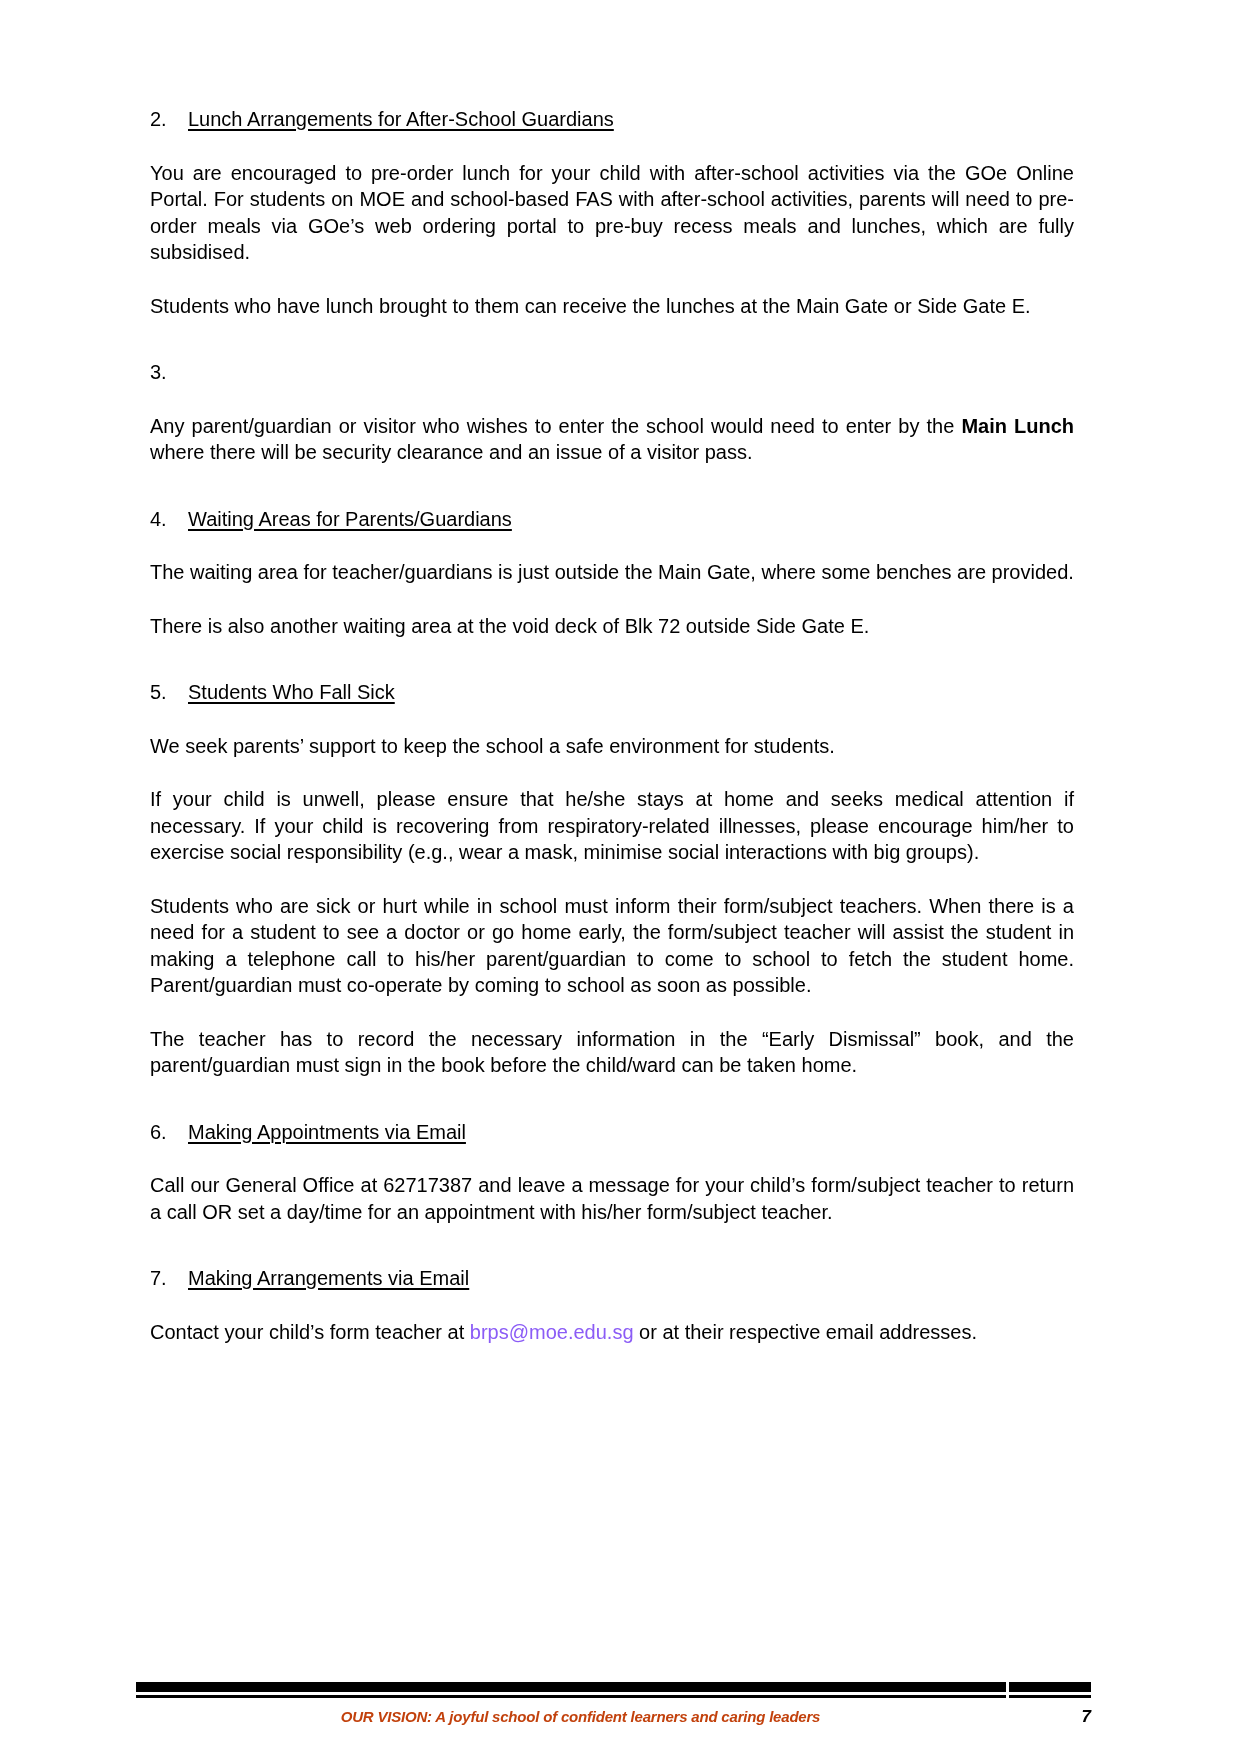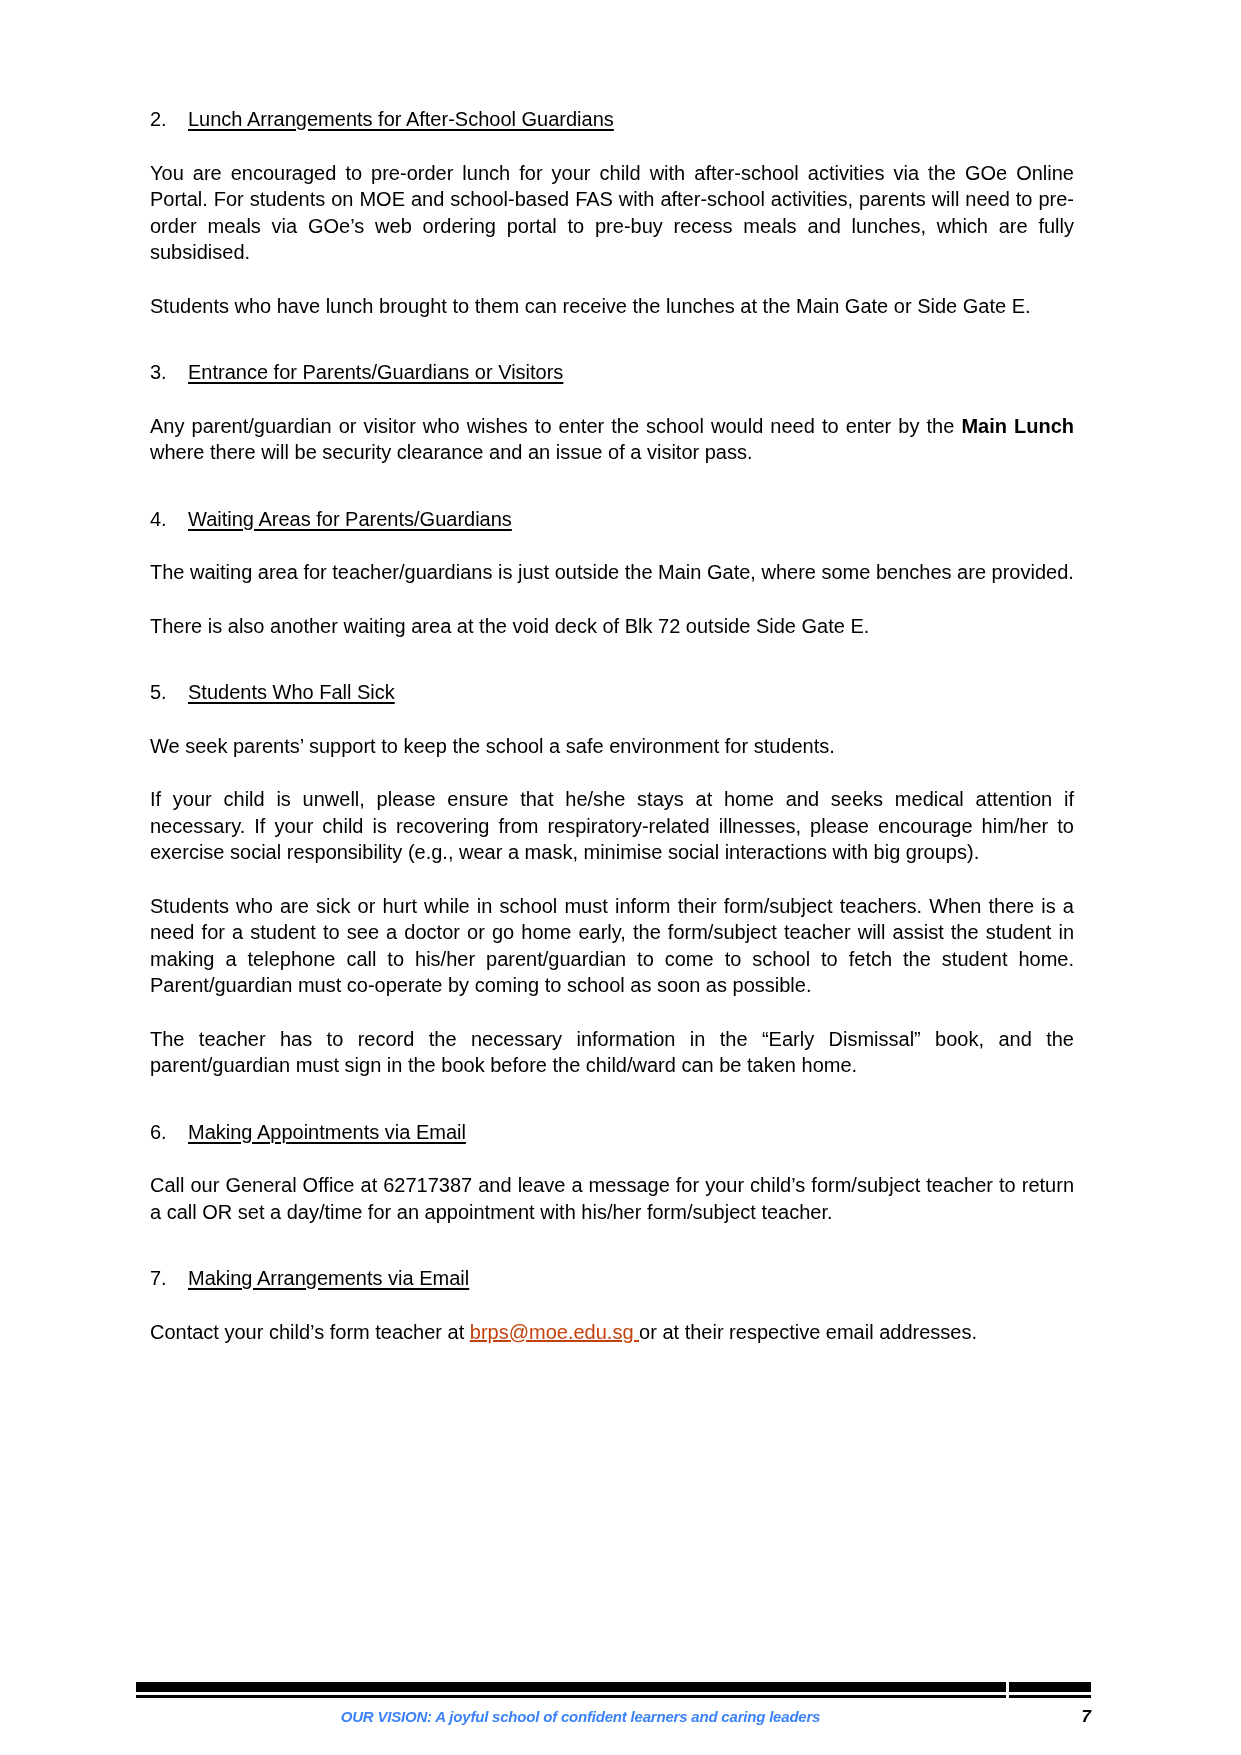--- a/index.html
+++ b/index.html
@@ -39,22 +39,21 @@
     text-decoration: underline;
     text-decoration-thickness: 2px;
     text-underline-offset: 3px;
   }
   .para {
     margin: 0 16px 27px 0;
     text-align: justify;
   }
   .bold { font-weight: bold; }
   .email-link {
-    color: #c2410c;
-    text-decoration: underline;
+    color: #8b5cf6;
     cursor: pointer;
   }
   .footer-rule {
     position: absolute;
     left: 136px;
     top: 1682px;
     width: 955px;
     height: 3px;                 
     border-top: 10px solid #000000;
     border-bottom: 3px solid #000000;
@@ -70,21 +69,21 @@
   .footer-text-row {
     position: absolute;
     left: 150px;
     top: 1706px;
     width: 941px;
   }
   .vision {
     display: block;
     text-align: center;
     padding-right: 80px;
-    color: #3b82f6;
+    color: #c2410c;
     font-weight: bold;
     font-style: italic;
     font-size: 15px;
     letter-spacing: -0.2px;
     line-height: 22px;
   }
   .page-num {
     position: absolute;
     right: 0;
     top: 1px;
@@ -102,21 +101,20 @@
 
     <div class="sec-heading first">
       <span class="sec-num">2.</span>
       <span class="sec-title">Lunch Arrangements for After-School Guardians</span>
     </div>
     <p class="para">You are encouraged to pre-order lunch for your child with after-school activities via the GOe Online Portal. For students on MOE and school-based FAS with after-school activities, parents will need to pre-order meals via GOe’s web ordering portal to pre-buy recess meals and lunches, which are fully subsidised.</p>
     <p class="para">Students who have lunch brought to them can receive the lunches at the Main Gate or Side Gate E.</p>
 
     <div class="sec-heading">
       <span class="sec-num">3.</span>
-      <span class="sec-title">Entrance for Parents/Guardians or Visitors</span>
     </div>
     <p class="para"><span>Any parent/guardian or visitor who wishes to enter the school would need to enter by the </span><span class="bold">Main Lunch</span><span> where there will be security clearance and an issue of a visitor pass.</span></p>
 
     <div class="sec-heading">
       <span class="sec-num">4.</span>
       <span class="sec-title">Waiting Areas for Parents/Guardians</span>
     </div>
     <p class="para">The waiting area for teacher/guardians is just outside the Main Gate, where some benches are provided.</p>
     <p class="para">There is also another waiting area at the void deck of Blk 72 outside Side Gate E.</p>
 

